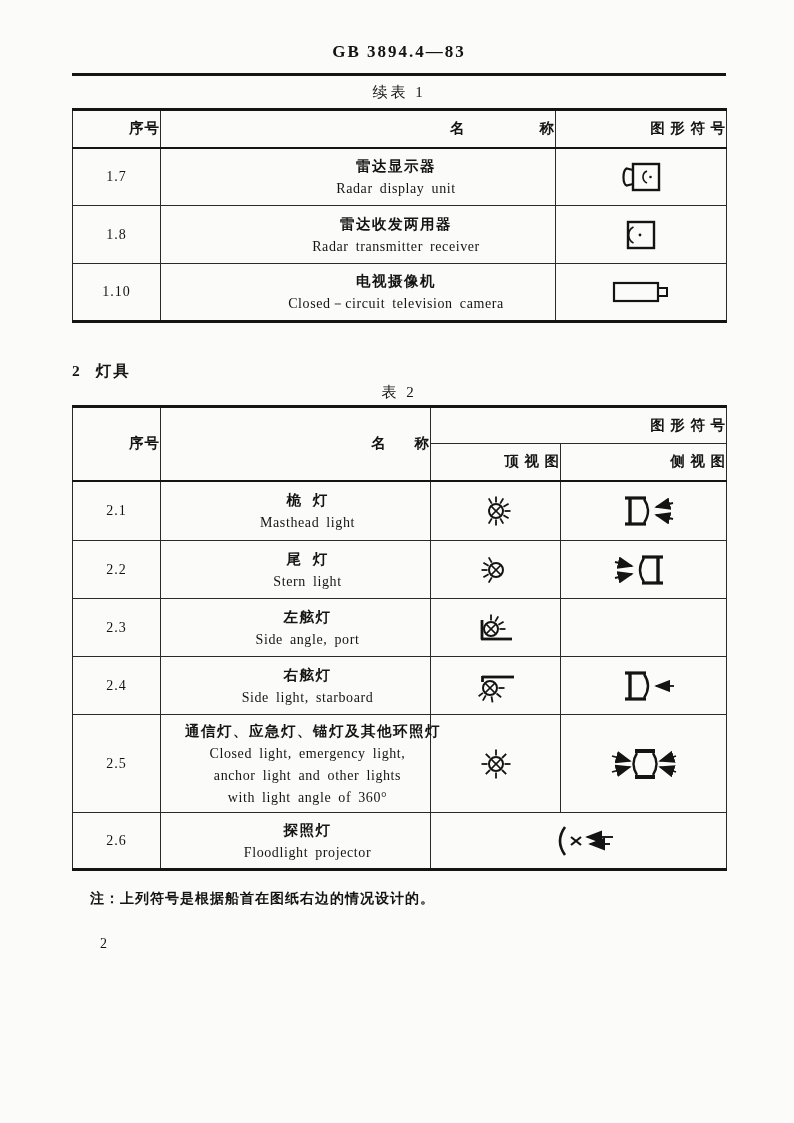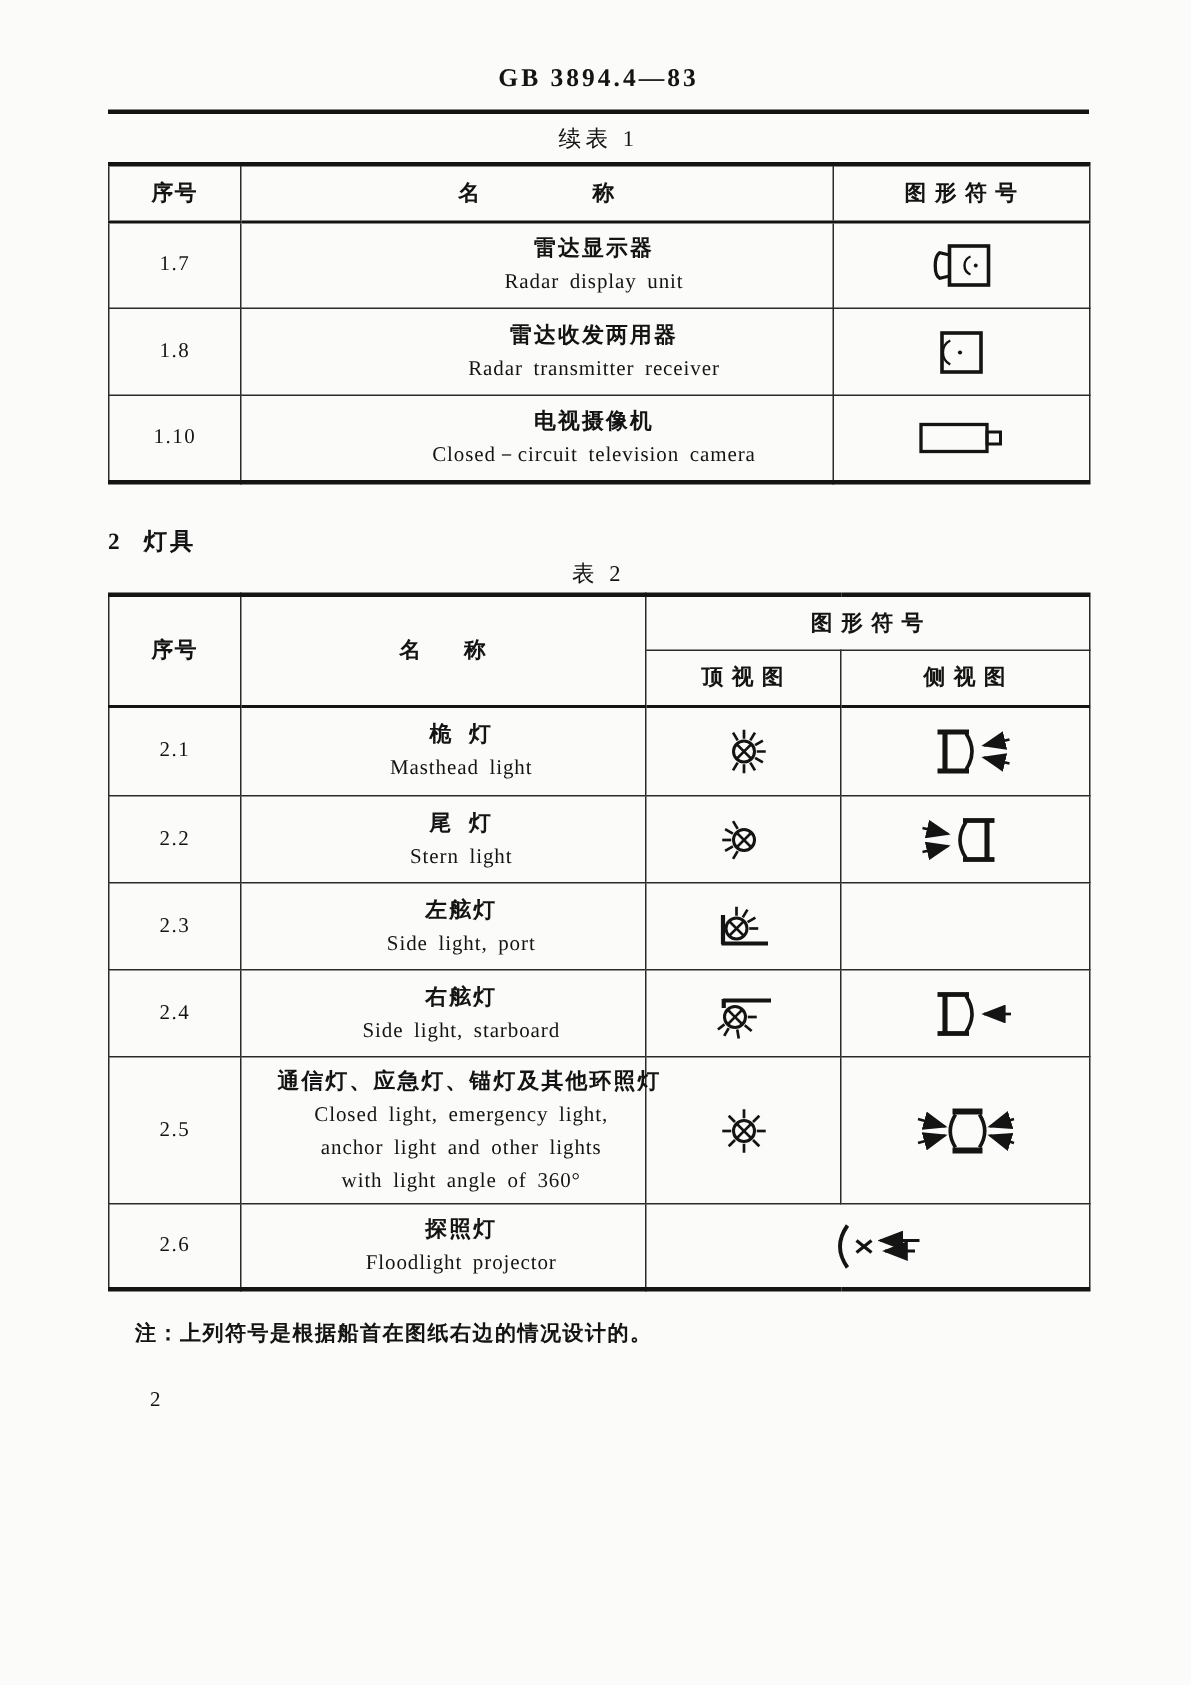--- a/index.html
+++ b/index.html
@@ -12,31 +12,31 @@
   }
   .page{position:relative;width:794px;height:1123px;padding-top:42px;box-sizing:border-box;}
   .content{width:654px;margin:0 auto 0 72px;}
   .std-no{height:22px;text-align:center;font-size:17px;font-weight:bold;letter-spacing:2px;}
   .header-rule{margin-top:9px;height:3px;background:#141414;}
   .tbl-caption{margin-top:7px;height:22px;text-align:center;font-size:15px;letter-spacing:3px;}
   table.std{border-collapse:collapse;width:654px;table-layout:fixed;margin-top:3px;}
   table.std{border-top:3px solid #141414;border-bottom:3px solid #141414;}
   table.std th,table.std td{border:1px solid #2a2a2a;padding:0;vertical-align:middle;}
   table.std thead th{border-bottom:2px solid #141414;}
-  th{font-size:14.5px;font-weight:bold;letter-spacing:1px;white-space:pre;text-align:center;}
+  th{font-size:14.5px;font-weight:bold;letter-spacing:1px;white-space:pre;text-align:right;}
   td.no-cell{text-align:center;font-size:14px;letter-spacing:1px;}
   td.name-cell{text-align:center;}
   .t1 td.name-cell{padding-left:76px;}
   .t2 td.name-cell{padding-left:24px;margin-left:12px;}
   .zh{font-size:14.5px;font-weight:bold;letter-spacing:1.5px;line-height:24px;white-space:pre;}
   .en{font-size:14px;letter-spacing:0.6px;word-spacing:3px;line-height:22px;}
   td.sym-cell{text-align:center;}
   td.sym-merged{text-align:center;padding-right:70px;}
   svg{vertical-align:middle;}
-  .sec-heading{margin-top:28px;height:22px;font-size:15.5px;font-weight:bold;letter-spacing:2px;}
+  .sec-heading{margin-top:38px;height:22px;font-size:15.5px;font-weight:bold;letter-spacing:2px;}
   .sec-heading .sec-num{margin-right:14px;}
   .note-line{margin-top:19px;padding-left:18px;font-size:14px;font-weight:bold;letter-spacing:1px;}
   .page-num{margin-top:28px;padding-left:28px;font-size:14px;}
   .defs-svg{position:absolute;width:0;height:0;}
 </style>
 </head>
 <body>
 
 <svg class="defs-svg">
   <defs>
@@ -197,21 +197,21 @@
               <line x1="32" y1="7" x2="53" y2="7" stroke-width="3.2"></line>
               <line x1="32" y1="33" x2="53" y2="33" stroke-width="3.2"></line>
               <path d="M34 8 Q26 20 34 32" stroke-width="2.4"></path>
             </svg>
           </td>
         </tr>
         <tr style="height:58px">
           <td class="no-cell">2.3</td>
           <td class="name-cell">
             <div class="zh">左舷灯</div>
-            <div class="en">Side light, port</div>
+            <div class="en">Side angle, port</div>
           </td>
           <td class="sym-cell">
             <svg width="44" height="44" viewBox="0 0 44 44" fill="none" stroke="#141414">
               <line x1="8" y1="14" x2="8" y2="33.5" stroke-width="2.8"></line>
               <line x1="7" y1="33" x2="38" y2="33" stroke-width="2.8"></line>
               <circle cx="17" cy="23" r="7" stroke-width="2"></circle>
               <line x1="12" y1="18" x2="22" y2="28" stroke-width="1.7"></line>
               <line x1="12" y1="28" x2="22" y2="18" stroke-width="1.7"></line>
               <line x1="17" y1="14.5" x2="17" y2="8.5" stroke-width="1.8"></line>
               <line x1="21.2" y1="15.6" x2="24.3" y2="10.4" stroke-width="1.8"></line>

